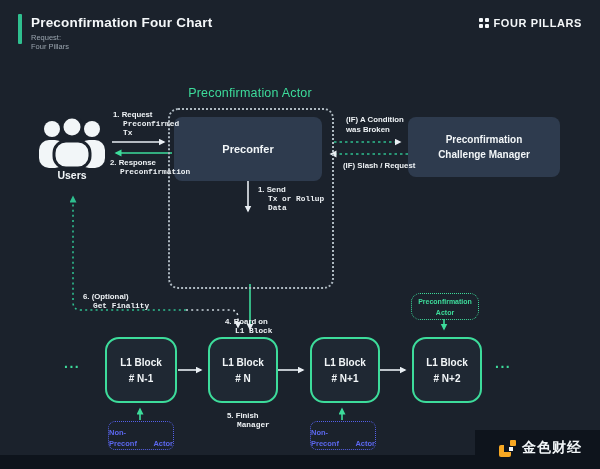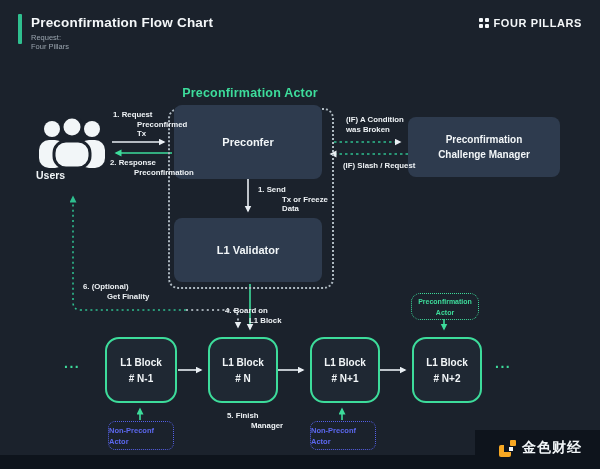--- a/index.html
+++ b/index.html
@@ -12,58 +12,58 @@
   .abs{position:absolute;}
   
   .title-bar{left:18px;top:14px;width:4px;height:30px;background:#2fbf8f;border-radius:1px;}
   .page-title{left:31px;top:15px;font-size:13.5px;font-weight:bold;color:#f4f7f9;letter-spacing:.2px;}
   .source{left:31px;top:33px;font-size:7.5px;color:#9aa4ae;line-height:9px;}
   .brand{right:18px;top:17px;display:flex;align-items:center;gap:5px;}
   .dots4{display:grid;grid-template-columns:4px 4px;grid-template-rows:4px 4px;gap:1.5px;}
   .dots4 span{background:#f4f7f9;border-radius:1px;}
   .brand-text{font-size:11px;font-weight:bold;color:#f4f7f9;letter-spacing:.6px;}
   
-  .group-title{left:168px;top:86px;width:164px;text-align:center;font-size:12.5px;font-weight:bold;color:#3ddc9b;letter-spacing:.2px;}
+  .group-title{left:168px;top:86px;width:164px;text-align:center;font-size:12.5px;font-weight:normal;color:#3ddc9b;letter-spacing:.2px;}
   .group-box{left:168px;top:108px;width:162px;height:177px;border:2px dotted #aeb9c1;border-radius:10px;}
   .node{background:#2e3b4e;border-radius:8px;display:flex;flex-direction:column;align-items:center;justify-content:center;color:#f2f6f8;font-weight:bold;text-align:center;}
-  .node-preconfer{left:174px;top:105px;width:148px;height:74px;font-size:11px;}
+  .node-preconfer{left:174px;top:117px;width:148px;height:64px;font-size:11px;}
   .node-validator{left:174px;top:218px;width:148px;height:64px;font-size:11px;}
   .node-challenge{left:408px;top:117px;width:152px;height:60px;font-size:10px;line-height:15px;}
   
   .lbl{font-size:7.8px;font-weight:bold;color:#eef2f5;line-height:9.6px;white-space:nowrap;}
-  .lbl .ind{margin-left:24px;}
+  .lbl .ind{margin-left:10px;font-family:Liberation Mono, monospace;}
   
   .users-wrap{left:36px;top:114px;width:72px;text-align:center;}
-  .users-label{left:36px;top:169px;width:72px;text-align:left;font-size:10.5px;font-weight:bold;color:#f2f6f8;}
+  .users-label{left:36px;top:169px;width:72px;text-align:center;font-size:10.5px;font-weight:bold;color:#f2f6f8;}
   
   .block{background:#1f2833;border:2px solid #3ddc9b;border-radius:14px;color:#f2f6f8;font-weight:bold;font-size:10px;display:flex;flex-direction:column;align-items:center;justify-content:center;gap:5px;text-align:center;}
   .blk{top:337px;height:62px;width:66px;}
   .ellipsis{top:355px;color:#3ddc9b;font-size:14px;font-weight:bold;letter-spacing:1.5px;}
   
   .tag-green{left:411px;top:293px;width:66px;height:25px;border:1.5px dotted #3ddc9b;border-radius:9px;color:#3ddc9b;font-size:7px;font-weight:bold;line-height:11px;display:flex;flex-direction:column;align-items:center;justify-content:center;}
-  .tag-blue{top:421px;width:64px;height:27px;border:1.5px dotted #5560e8;border-radius:7px;color:#5c68ef;font-size:7.5px;font-weight:bold;line-height:11px;display:flex;flex-direction:column;align-items:flex-start;justify-content:center;}
+  .tag-blue{top:421px;width:64px;height:27px;border:1.5px dotted #5560e8;border-radius:7px;color:#5c68ef;font-size:7.5px;font-weight:bold;line-height:11px;display:flex;flex-direction:row;align-items:flex-end;justify-content:center;}
   
   .bottom-strip{left:0;top:455px;width:600px;height:14px;background:#0e141c;}
   .logo-pane{right:0;top:430px;width:125px;height:39px;background:#0e141c;}
   .gf-logo{right:18px;top:439px;display:flex;align-items:center;gap:6px;}
   .gf-mark{position:relative;width:17px;height:17px;}
   .gf-mark .l-piece{position:absolute;left:0;bottom:0;width:12px;height:12px;background:#f7a823;border-radius:2px;}
   .gf-mark .l-cut{position:absolute;left:5px;bottom:5px;width:7px;height:7px;background:#0e141c;}
   .gf-mark .sq{position:absolute;right:0;top:0;width:6px;height:6px;background:#f7a823;border-radius:1px;}
   .gf-mark .wsq{position:absolute;right:3px;top:7px;width:4px;height:4px;background:#f2f6f8;}
   .gf-text{font-size:14px;font-weight:bold;color:#f2f6f8;letter-spacing:1px;}
   svg.overlay{left:0;top:0;pointer-events:none;}
 </style>
 </head>
 <body>
 
 <div id="canvas">
 
   <div class="abs title-bar"></div>
-  <div class="abs page-title">Preconfirmation Flow Chart</div>
+  <div class="abs page-title">Preconfirmation Four Chart</div>
   <div class="abs source">
     <div>Request:</div>
     <div>Four Pillars</div>
   </div>
   <div class="abs brand">
     <div class="dots4">
         <span></span>
         <span></span>
         <span></span>
         <span></span>
@@ -120,49 +120,48 @@
         <rect x="18" y="27" width="36" height="27" rx="12" stroke="#1b222c" stroke-width="3"></rect>
       </g>
     </svg>
   </div>
   <div class="abs users-label">Users</div>
 
   <div class="abs group-title">Preconfirmation Actor</div>
   <div class="abs group-box"></div>
 
   <div class="abs node node-preconfer">Preconfer</div>
-  <div class="abs node node-validator">L1 Validator</div>
   <div class="abs node node-challenge">
     <div>Preconfirmation</div>
     <div>Challenge Manager</div>
   </div>
 
   <div class="abs lbl" style="left:113px;top:110px;">
     <div>1. Request</div>
     <div class="ind">Preconfirmed</div>
     <div class="ind">Tx</div>
   </div>
   <div class="abs lbl" style="left:110px;top:158px;">
     <div>2. Response</div>
     <div class="ind">Preconfirmation</div>
   </div>
   <div class="abs lbl" style="left:258px;top:185px;">
     <div>1. Send</div>
-    <div class="ind">Tx or Freeze</div>
+    <div class="ind">Tx or Rollup</div>
     <div class="ind">Data</div>
   </div>
-  <div class="abs lbl" style="left:225px;top:306px;">
+  <div class="abs lbl" style="left:225px;top:317px;">
     <div>4. Board on</div>
     <div class="ind">L1 Block</div>
   </div>
   <div class="abs lbl" style="left:227px;top:411px;">
     <div>5. Finish</div>
     <div class="ind">Manager</div>
   </div>
-  <div class="abs lbl" style="left:83px;top:282px;">
+  <div class="abs lbl" style="left:83px;top:292px;">
     <div>6. (Optional)</div>
     <div class="ind">Get Finality</div>
   </div>
   <div class="abs lbl" style="left:346px;top:115px;">
     <div>(IF) A Condition</div>
     <div>was Broken</div>
   </div>
   <div class="abs lbl" style="left:343px;top:161px;">(IF) Slash / Request</div>
 
   <div class="abs ellipsis" style="left:64px;">...</div>

